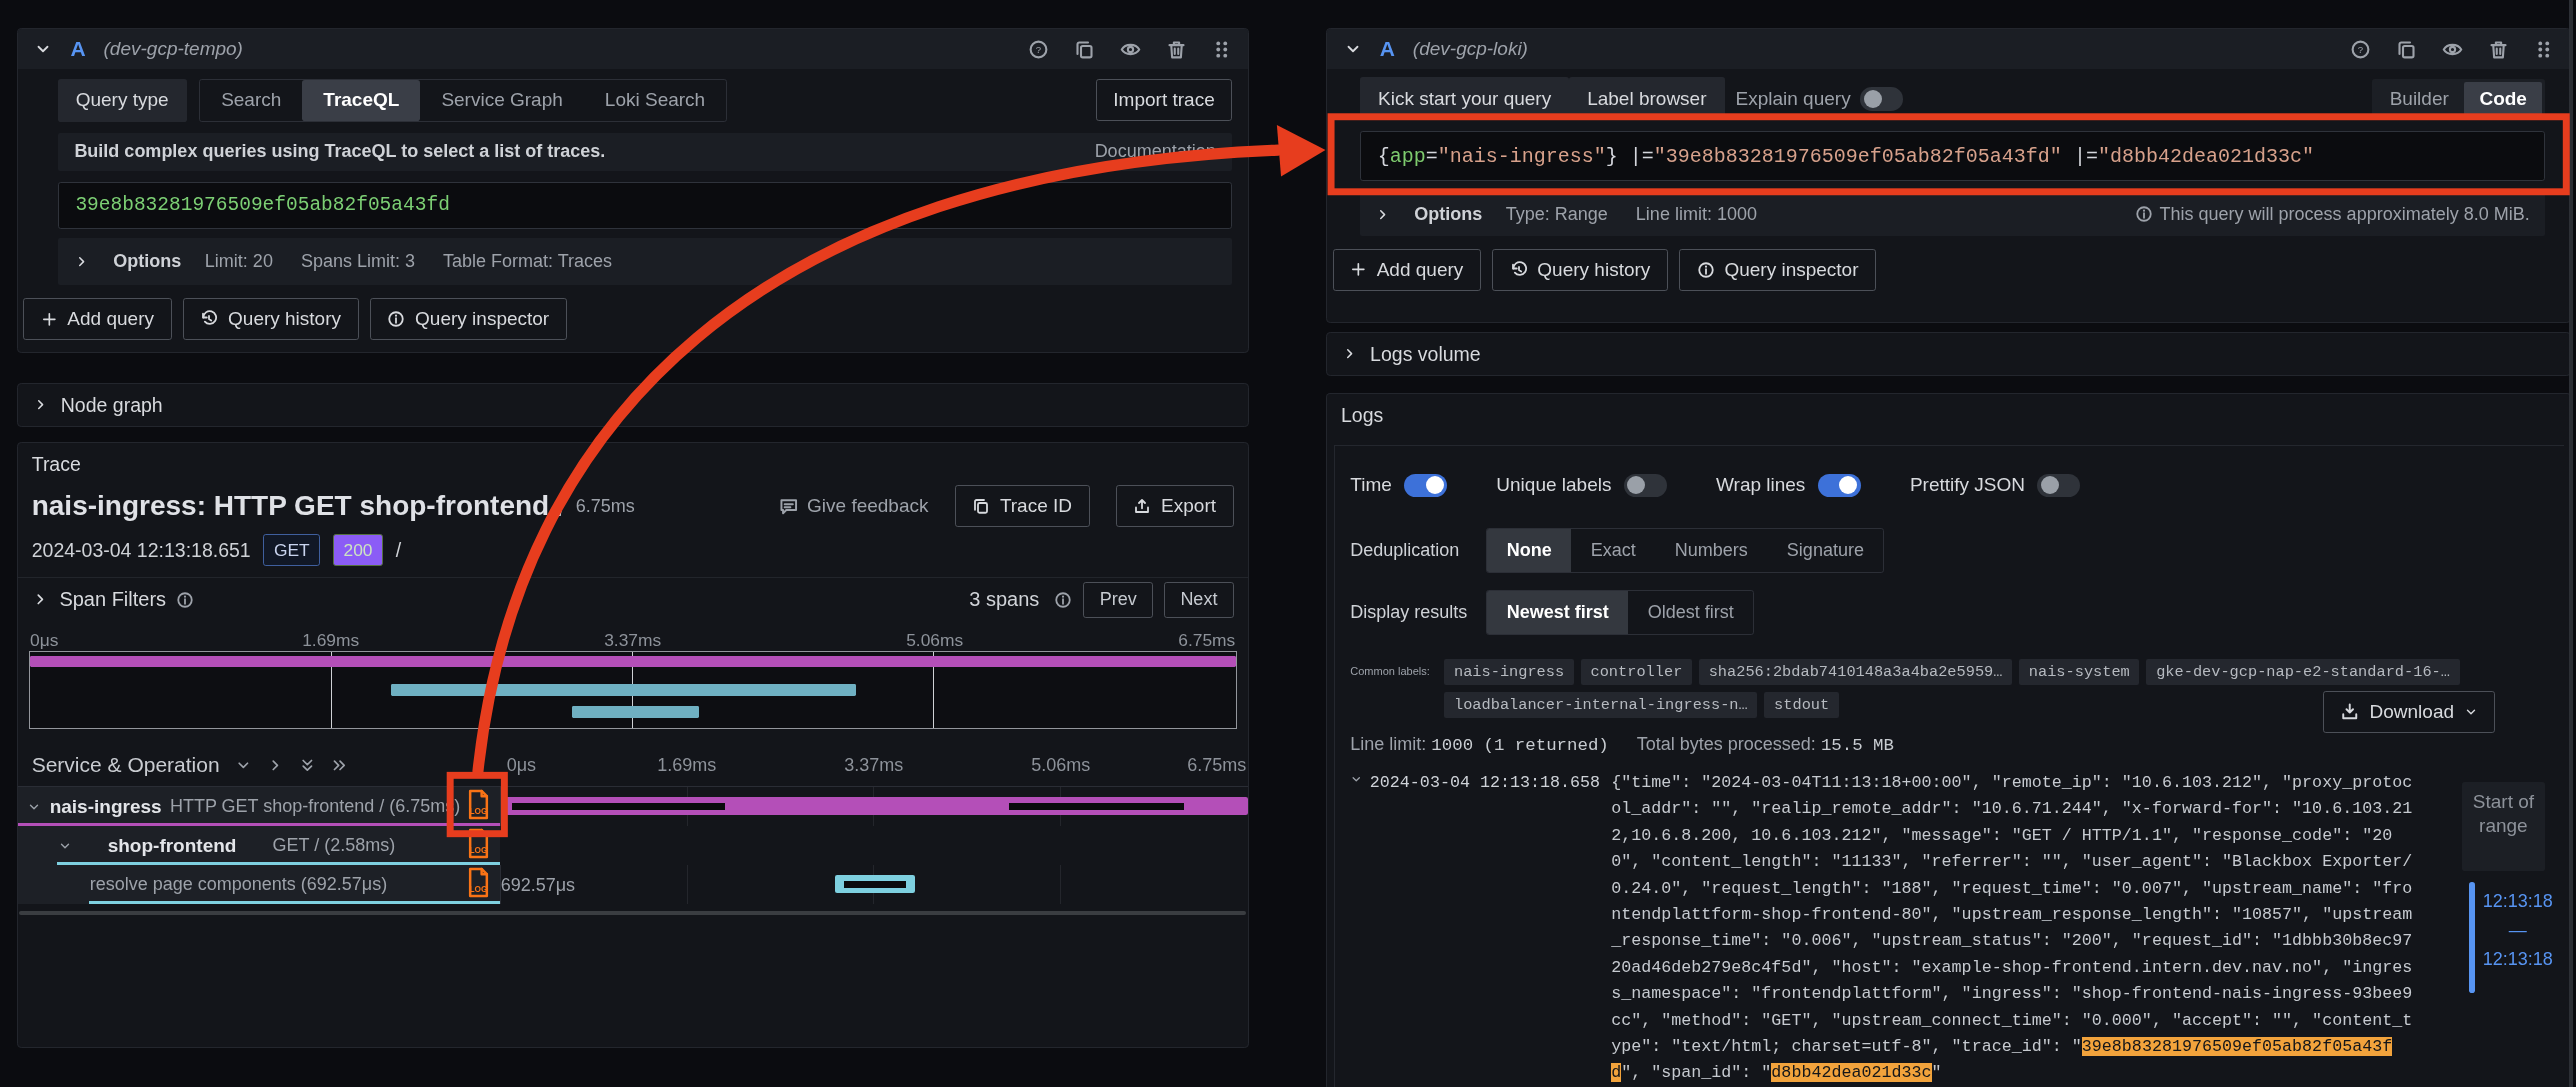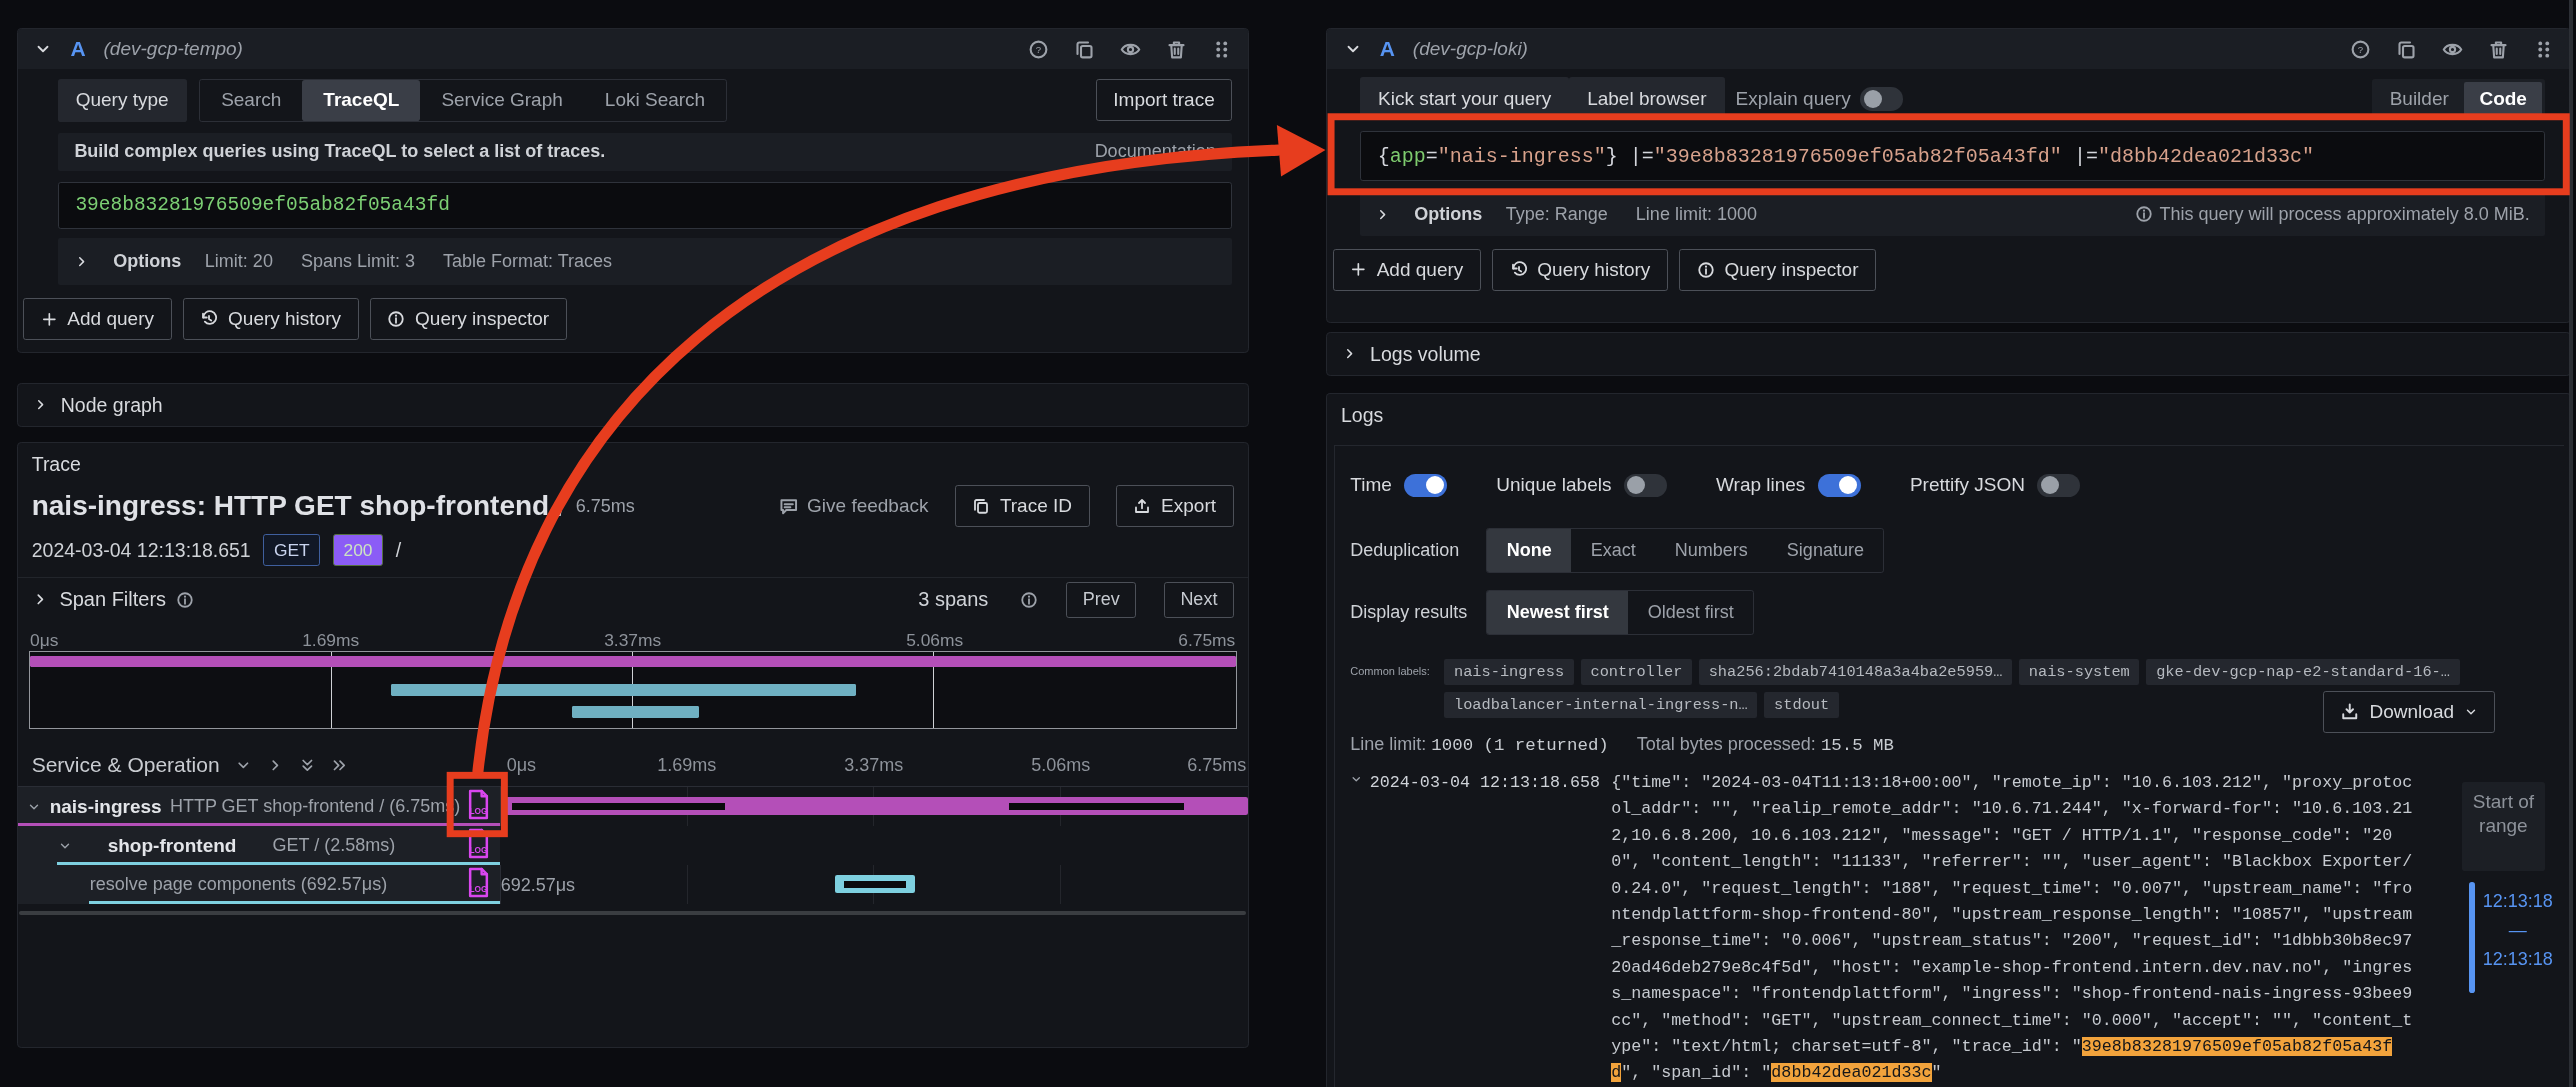--- a/index.html
+++ b/index.html
@@ -62,21 +62,21 @@
   #trace-title{font-size:28px;font-weight:600;color:#dfe1e6;}
   #trace-duration{font-size:18px;color:#9da2aa;margin-left:11px;}
   #trace-head .right{margin-left:auto;display:flex;align-items:center;gap:26px;}
   #feedback{display:flex;align-items:center;gap:8.3px;color:#9da2aa;font-size:19px;}
   #trace-meta{display:flex;align-items:center;gap:12.5px;margin:7px 14px 0 14px;font-size:19.5px;color:#cfd2d7;}
   .badge{font-size:17.4px;padding:4.2px 9.7px;border-radius:2.8px;border:1.4px solid;}
   .badge.method{color:#c9d4ee;border-color:#3f5f9e;background:#111826;}
   .badge.status{color:#cde3c2;border-color:#56713f;background:#8b5cf6;}
   #spanfilters{display:flex;align-items:center;margin:11px 0 0 0;padding:0 14px;height:44px;border-top:1.4px solid #22252b;}
   #spanfilters .lbl{font-size:20px;color:#d8dade;margin:0 9.7px 0 11px;}
-  #spanfilters .right{margin-left:auto;display:flex;align-items:center;gap:28px;}
+  #spanfilters .right{margin-left:auto;display:flex;align-items:center;gap:11px;}
   #span-count{font-size:20px;color:#d0d3d8;margin-right:4.2px;}
 
   .ticks{position:relative;height:22px;font-size:17.4px;color:#8d929a;}
   .ticks span{position:absolute;top:1.4px;white-space:nowrap;}
   #mm-ticks{margin:7px 11px 0 11px;}
   #mm-viewport{position:relative;margin:0 11px;height:76px;border:1.4px solid #93969c;background:#0d0e12;
      background-image:linear-gradient(#cfd1d5,#cfd1d5),linear-gradient(#cfd1d5,#cfd1d5),linear-gradient(#cfd1d5,#cfd1d5);
      background-size:1.4px 100%;background-position:25% 0,50% 0,75% 0;background-repeat:no-repeat;}
   .mm-bar{position:absolute;border-radius:1.4px;}
   #mm-root{left:0;right:0;top:4.2px;height:11px;background:#b44fb8;}
@@ -85,21 +85,21 @@
 
   #so-table{margin-top:15.3px;}
   #so-head{display:flex;height:42px;border-bottom:1.4px solid #2a2d35;align-items:center;}
   #so-head .left{width:482px;display:flex;align-items:center;gap:15.3px;padding-left:14px;box-sizing:border-box;color:#9da2aa;}
   #so-head .left .title{font-size:21px;color:#c9ccd1;}
   #so-ticks{flex:1;height:23.6px;font-size:18px;}
   .so-row{display:flex;height:39px;}
   .so-name{width:482px;box-sizing:border-box;background:#1d2026;position:relative;display:flex;align-items:center;
            font-size:18px;color:#9da2aa;gap:8.3px;}
   .so-name .svc{color:#e3e5e9;font-weight:700;font-size:19px;}
-  .so-name .logic{position:absolute;right:8.3px;color:#d946ef;}
+  .so-name .logic{position:absolute;right:8.3px;color:#f97316;}
   .u-line{position:absolute;bottom:0;height:2.8px;}
   .row1 .u-line{left:0;right:0;background:#b44fb8;}
   .row2 .u-line{left:39px;right:0;background:#7ed0e0;}
   .row3 .u-line{left:71px;right:0;background:#7ed0e0;}
   .row1 .so-name{padding-left:9.7px;}
   .row2 .so-name{padding-left:40px;gap:36px;}
   .row3 .so-name{padding-left:72px;}
   .so-time{flex:1;position:relative;border-left:1.4px solid #2a2d35;
      background-image:linear-gradient(#24262c,#24262c),linear-gradient(#24262c,#24262c),linear-gradient(#24262c,#24262c);
      background-size:1.4px 100%;background-position:25% 0,50% 0,75% 0;background-repeat:no-repeat;}

